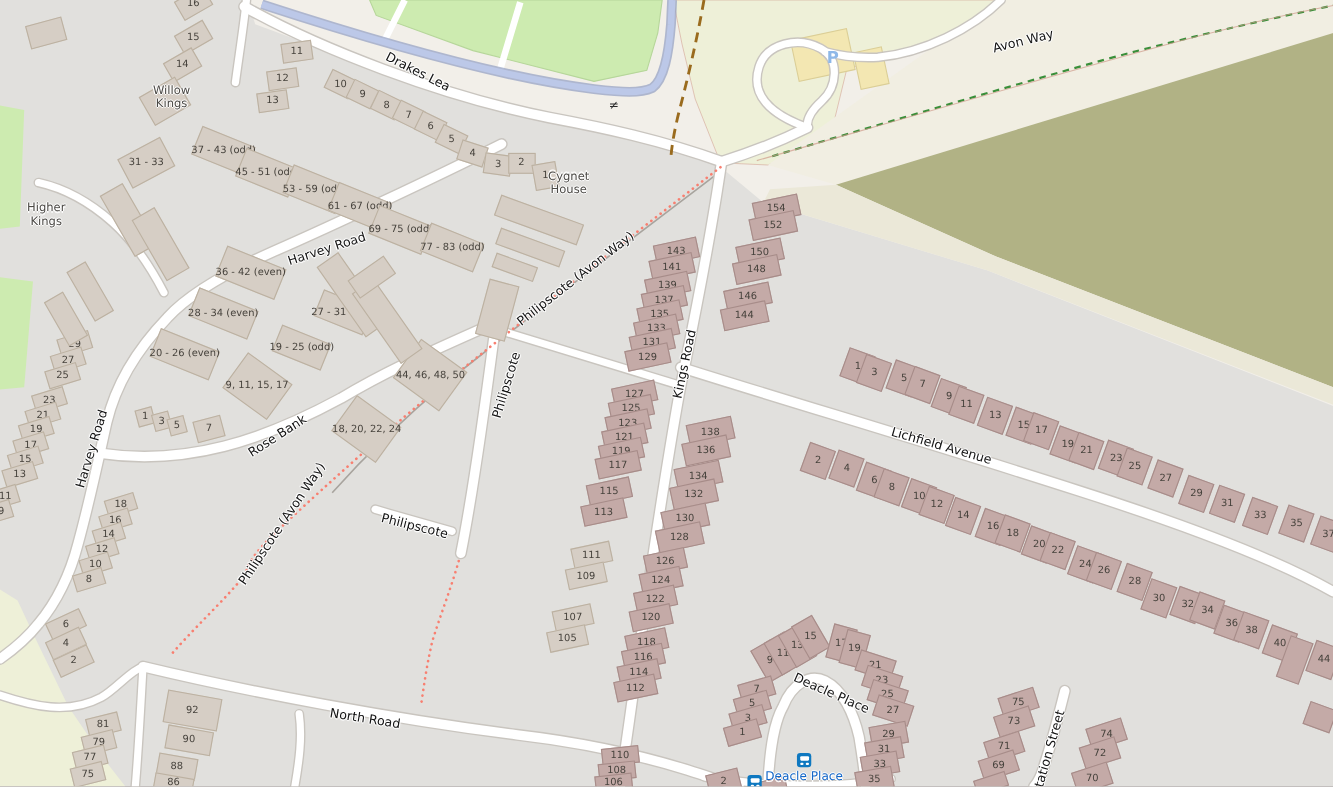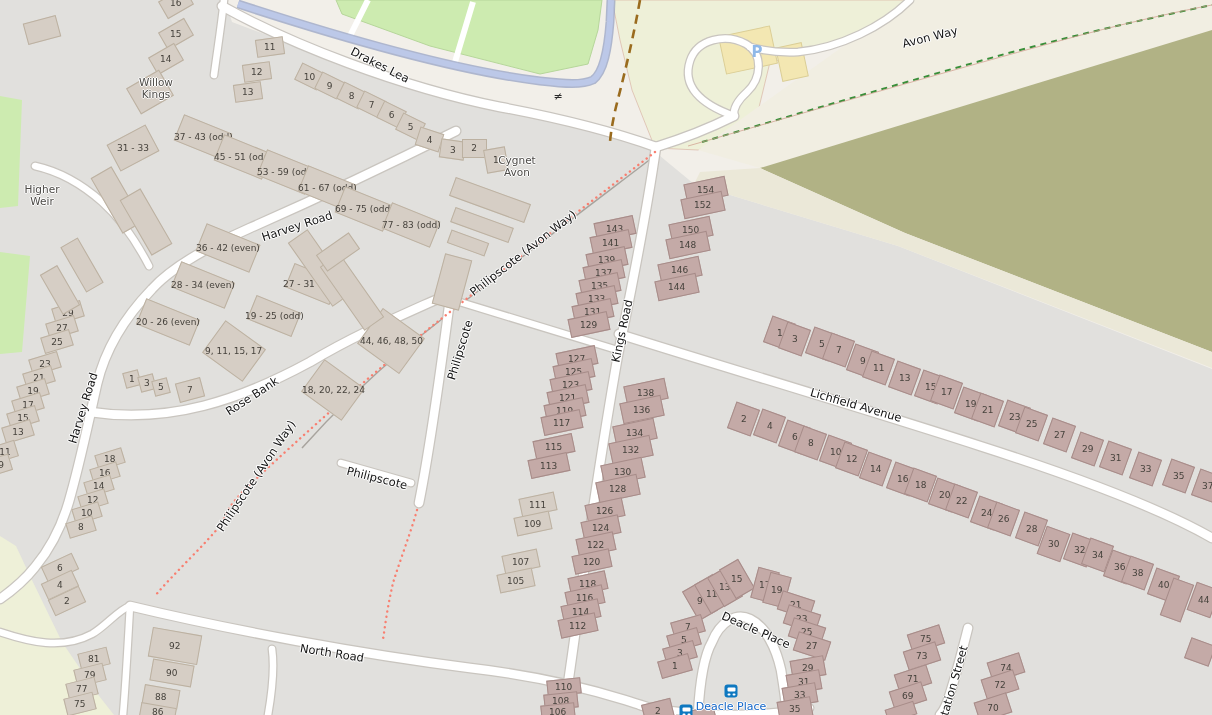--- a/index.html
+++ b/index.html
@@ -648,22 +648,22 @@
       <span class="street" style="left: 377px; top: 478px; transform: translate(-50%, -50%) rotate(14deg);">Philipscote</span>
       <span class="street" style="left: 252px; top: 396px; transform: translate(-50%, -50%) rotate(-33deg);">Rose Bank</span>
       <span class="street" style="left: 622px; top: 331px; transform: translate(-50%, -50%) rotate(-78deg);">Kings Road</span>
       <span class="street" style="left: 856px; top: 405px; transform: translate(-50%, -50%) rotate(16deg);">Lichfield Avenue</span>
       <span class="street" style="left: 332px; top: 653px; transform: translate(-50%, -50%) rotate(9deg);">North Road</span>
       <span class="street" style="left: 756px; top: 630px; transform: translate(-50%, -50%) rotate(24deg);">Deacle Place</span>
       <span class="street" style="left: 953px; top: 684px; transform: translate(-50%, -50%) rotate(-74deg);">Station Street</span>
       <span class="poi" style="left: 156px; top: 89px; transform: translate(-50%, -50%) rotate(0deg);">Willow
 Kings</span>
       <span class="poi" style="left: 42px; top: 196px; transform: translate(-50%, -50%) rotate(0deg);">Higher
-Weir</span>
+Kings</span>
       <span class="poi" style="left: 517px; top: 167px; transform: translate(-50%, -50%) rotate(0deg);">Cygnet
-Avon</span>
+House</span>
       <div class="bus" style="left: 731px; top: 691px; transform: translate(-50%, -50%) rotate(0deg);"></div>
       <div class="bus" style="left: 686px; top: 711px; transform: translate(-50%, -50%) rotate(0deg);"></div>
       <span class="transit-label" style="left: 731px; top: 706px; transform: translate(-50%, -50%) rotate(0deg);">Deacle Place</span>
       <span class="icon-parking" style="left: 757px; top: 52px; transform: translate(-50%, -50%) rotate(0deg);">P</span>
       <span class="icon-weir" style="left: 558px; top: 96px; transform: translate(-50%, -50%) rotate(0deg);">≠</span>
     </div>
 </div>
 
 </body></html>

